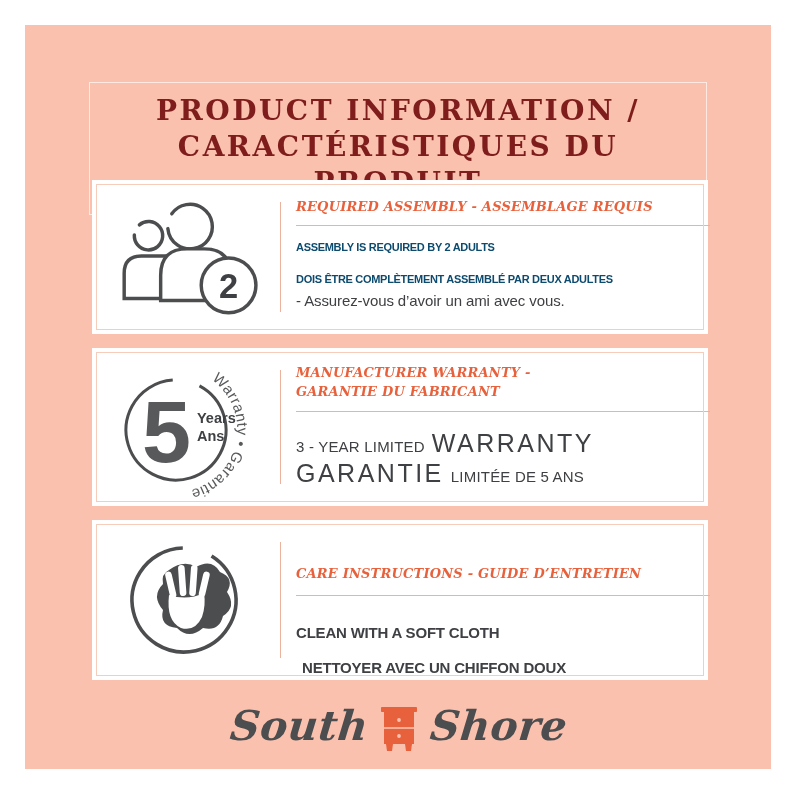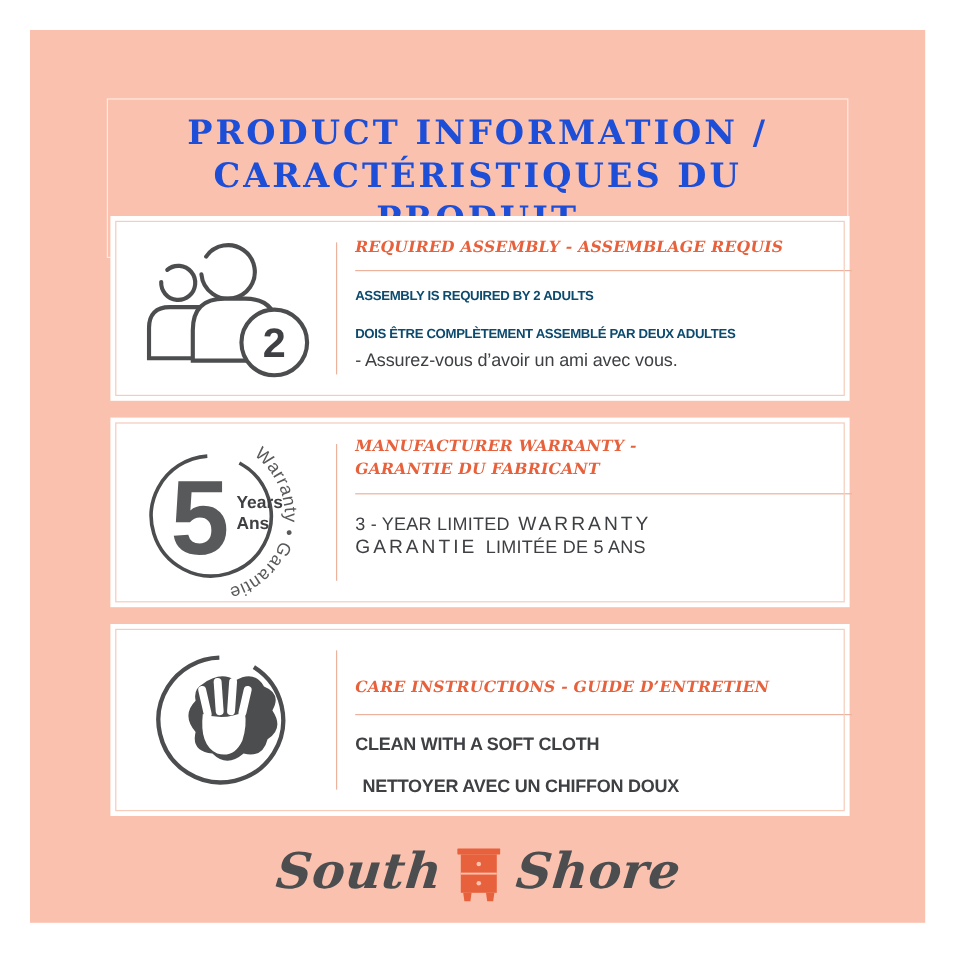--- a/index.html
+++ b/index.html
@@ -6,21 +6,21 @@
   html,body { width:800px; height:800px; background:#ffffff; font-family:"Liberation Sans", sans-serif; }
   .canvas { position:relative; width:800px; height:800px; background:#ffffff; overflow:hidden; }
   .pink-frame { position:absolute; left:25px; top:25px; width:746px; height:744px; background:#FBC1AF; }
 
   
   .title-box {
     position:absolute; left:64px; top:57px; width:618px;
     border:1px solid #FFE9E1;
     padding:10px 4px 13px;
     text-align:center;
-    color:#1d4ed8;
+    color:#7f1d1d;
     font-family:"DejaVu Serif", serif;
     font-weight:bold;
     font-size:28px;
     letter-spacing:2.5px;
     line-height:36px;
   }
 
   
   .card { position:absolute; left:67px; width:616px; background:#ffffff; }
   .card::after { content:""; position:absolute; inset:4px; border:1px solid #F6CCBB; pointer-events:none; }
@@ -48,27 +48,27 @@
   .card-assembly .hdivider { margin:9px 0 12px; }
   .line-bold { color:#0c4a6e; font-weight:bold; font-size:11px; letter-spacing:-0.3px; line-height:19px; }
   .line-sub  { color:#3F4043; font-size:15px; letter-spacing:-0.1px; line-height:19px; margin-top:2px; }
   .block-gap { margin-top:13px; }
 
   .card-warranty .content { padding-top:15px; }
   .card-warranty .hdivider { margin-top:10px; }
   .wline { color:#3F4043; margin-top:17px; white-space:nowrap; }
   .wline.second { margin-top:1px; }
   .wsmall { font-size:15px; letter-spacing:0.2px; }
-  .wbig   { font-size:16px; letter-spacing:2.5px; }
+  .wbig   { font-size:25px; letter-spacing:2.5px; }
   .wline .gap-after { margin-right:7px; }
 
   .card-care .content { padding-top:44px; }
   .card-care .hdivider { margin:12px 0 0; }
   .cline { color:#3F4043; font-size:15px; font-weight:bold; letter-spacing:-0.2px; }
-  .cline.en { margin-top:16px; }
+  .cline.en { margin-top:28px; }
   .cline.fr { margin-top:18px; padding-left:6px; }
 
   
   .logo { position:absolute; left:0; top:668px; width:100%; height:72px;
           display:flex; align-items:center; justify-content:center; gap:13px; }
   .logo-word {
     color:#4C4D4F;
     font-family:"DejaVu Serif", serif;
     font-style:italic;
     font-weight:bold;

